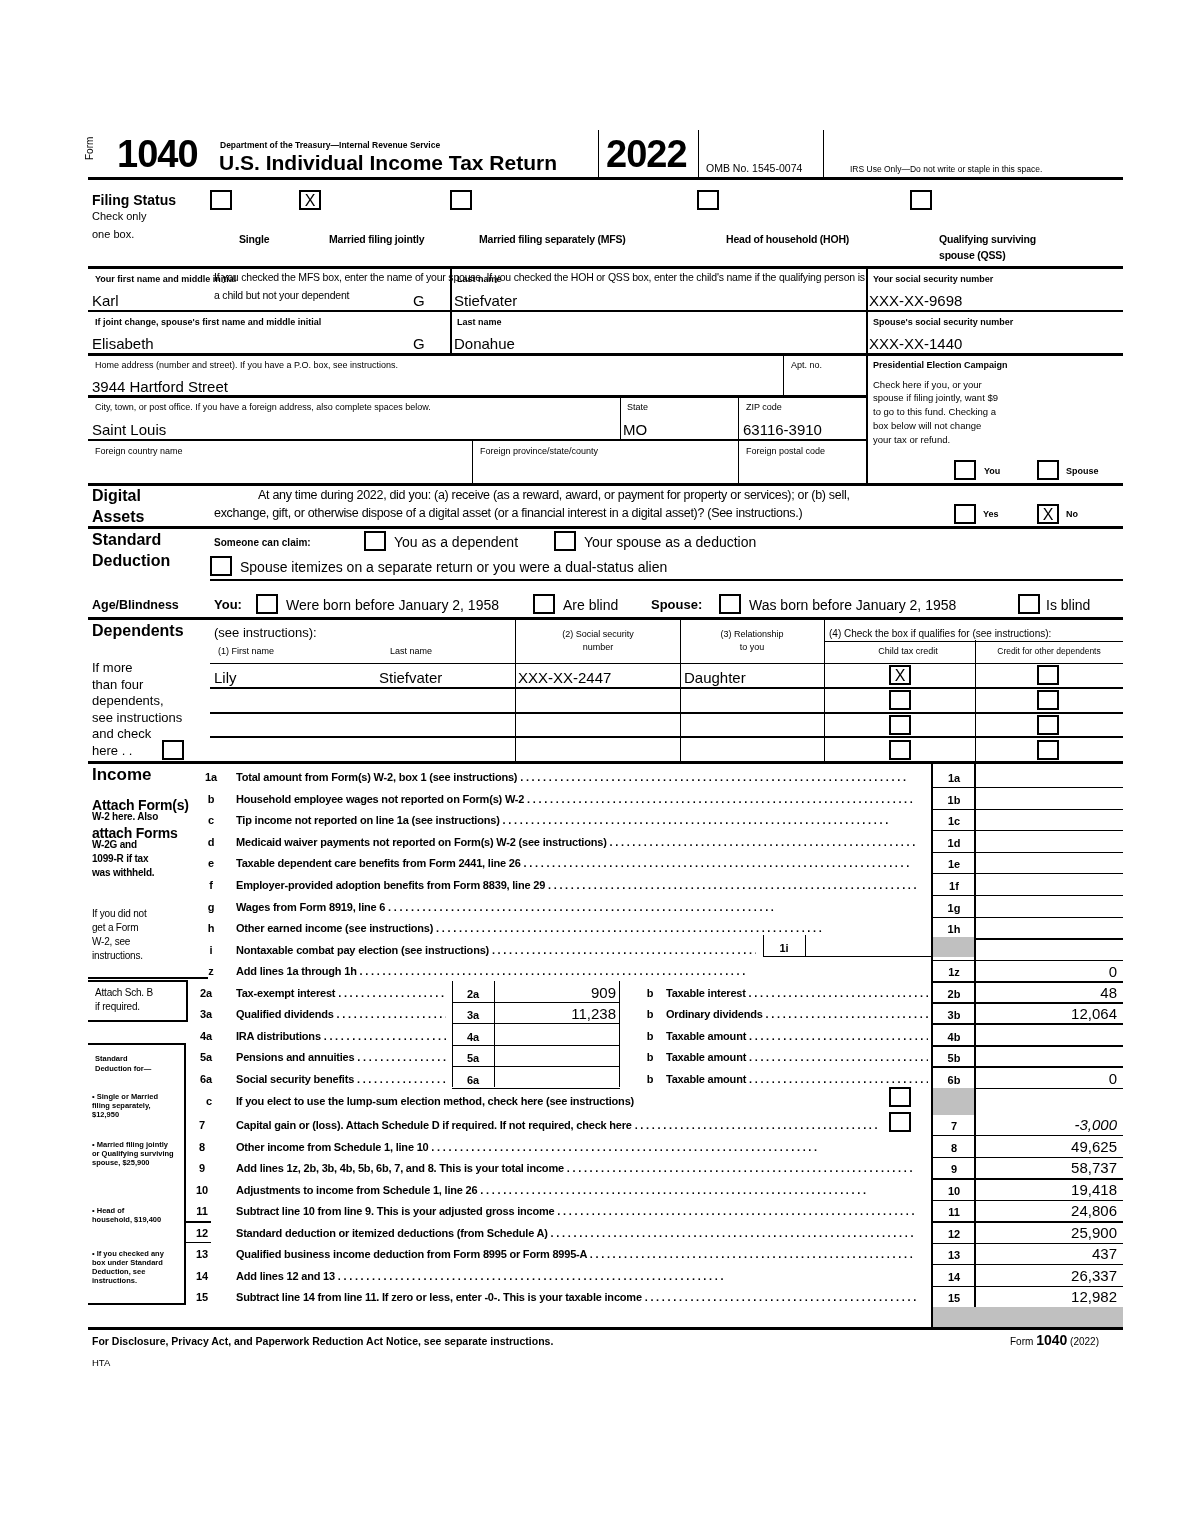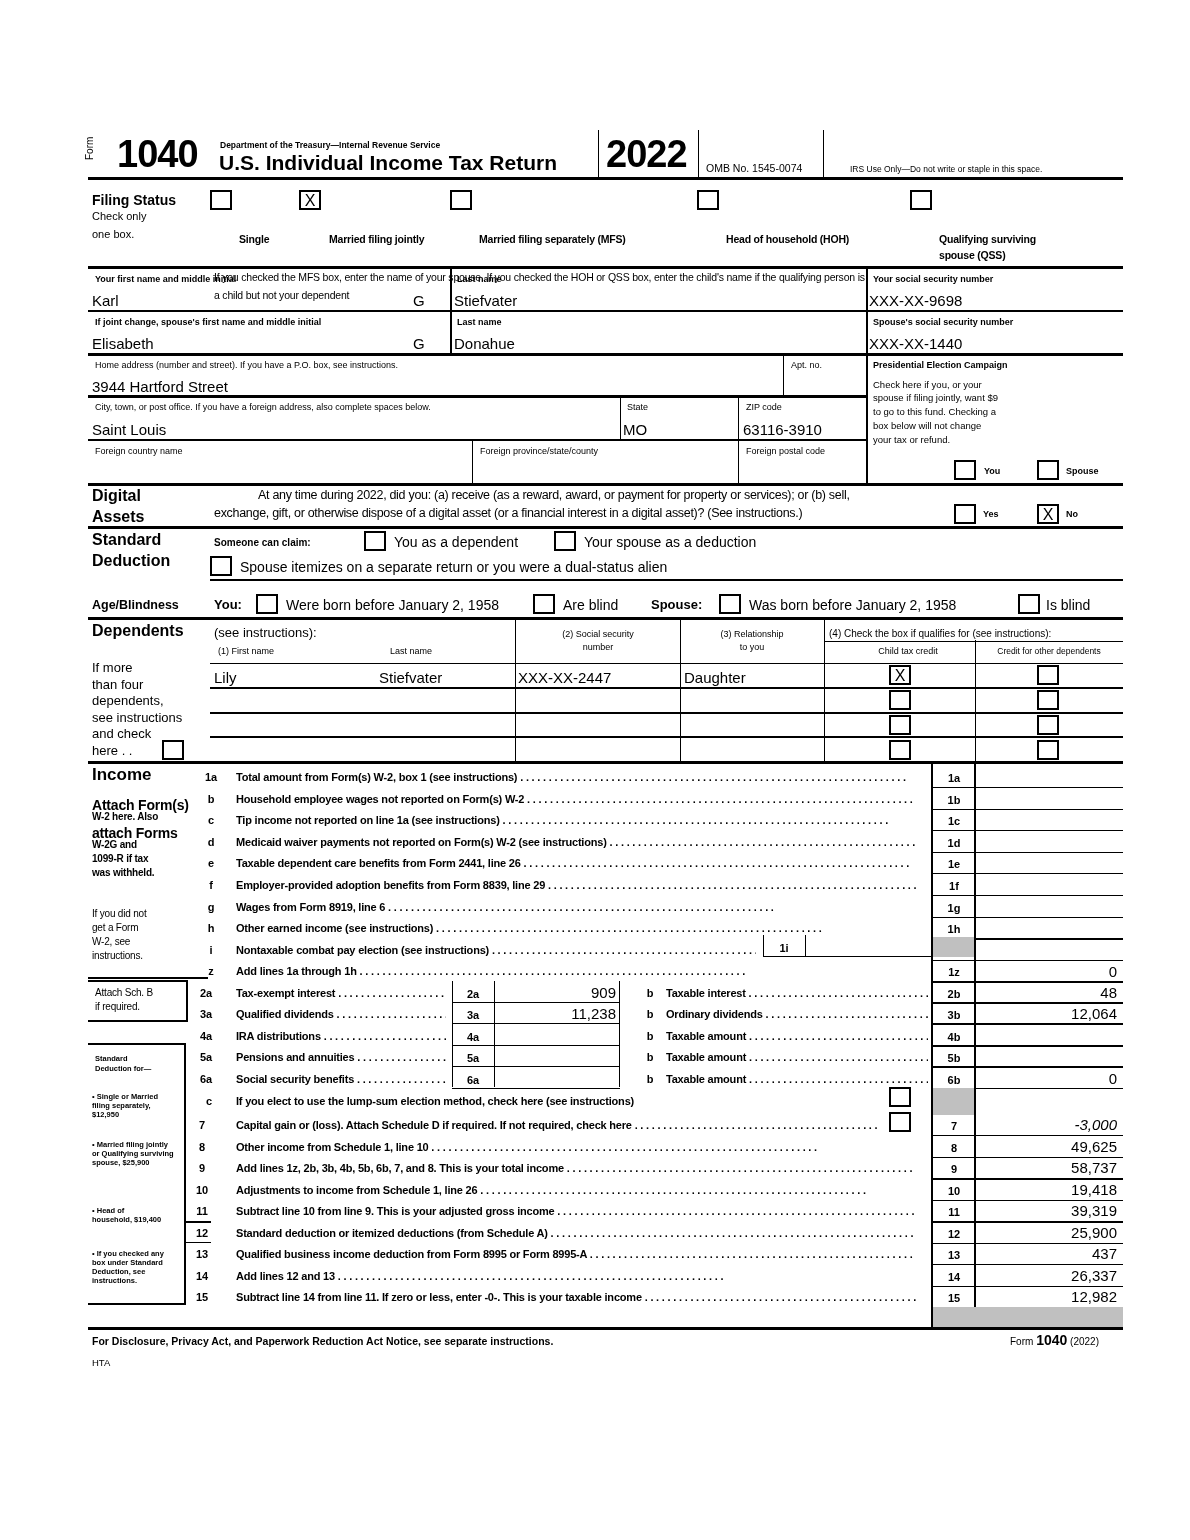--- a/index.html
+++ b/index.html
@@ -331,21 +331,21 @@
     <div class="amt" style="left:977px;top:1159px;">58,737</div>
     <div class="hl" style="left:933px;top:1178px;width:190px;"></div>
     <div class="ln" style="left:190px;top:1183.5px;">10</div>
     <div class="inc" style="left:236px;top:1183.5px;width:680px;overflow:hidden;"><span>Adjustments to income from Schedule 1, line 26</span><span> . . . . . . . . . . . . . . . . . . . . . . . . . . . . . . . . . . . . . . . . . . . . . . . . . . . . . . . . . . . . . . . . . . . .</span></div>
     <div class="bx" style="left:933px;top:1184.5px;">10</div>
     <div class="amt" style="left:977px;top:1180.5px;">19,418</div>
     <div class="hl1" style="left:933px;top:1199.5px;width:190px;"></div>
     <div class="ln" style="left:190px;top:1205px;">11</div>
     <div class="inc" style="left:236px;top:1205px;width:680px;overflow:hidden;"><span>Subtract line 10 from line 9. This is your adjusted gross income</span><span> . . . . . . . . . . . . . . . . . . . . . . . . . . . . . . . . . . . . . . . . . . . . . . . . . . . . . . . . . . . . . . . . . . . .</span></div>
     <div class="bx" style="left:933px;top:1206px;">11</div>
-    <div class="amt" style="left:977px;top:1202px;">39,319</div>
+    <div class="amt" style="left:977px;top:1202px;">24,806</div>
     <div class="hl" style="left:933px;top:1221px;width:190px;"></div>
     <div class="ln" style="left:190px;top:1226.5px;">12</div>
     <div class="inc" style="left:236px;top:1226.5px;width:680px;overflow:hidden;"><span style="font-weight: bold;">Standard deduction or itemized deductions (from Schedule A)</span><span> . . . . . . . . . . . . . . . . . . . . . . . . . . . . . . . . . . . . . . . . . . . . . . . . . . . . . . . . . . . . . . . . . . . .</span></div>
     <div class="bx" style="left:933px;top:1227.5px;">12</div>
     <div class="amt" style="left:977px;top:1223.5px;">25,900</div>
     <div class="hl1" style="left:933px;top:1242.5px;width:190px;"></div>
     <div class="ln" style="left:190px;top:1248px;">13</div>
     <div class="inc" style="left:236px;top:1248px;width:680px;overflow:hidden;"><span>Qualified business income deduction from Form 8995 or Form 8995-A</span><span> . . . . . . . . . . . . . . . . . . . . . . . . . . . . . . . . . . . . . . . . . . . . . . . . . . . . . . . . . . . . . . . . . . . .</span></div>
     <div class="bx" style="left:933px;top:1249px;">13</div>
     <div class="amt" style="left:977px;top:1245px;">437</div>

